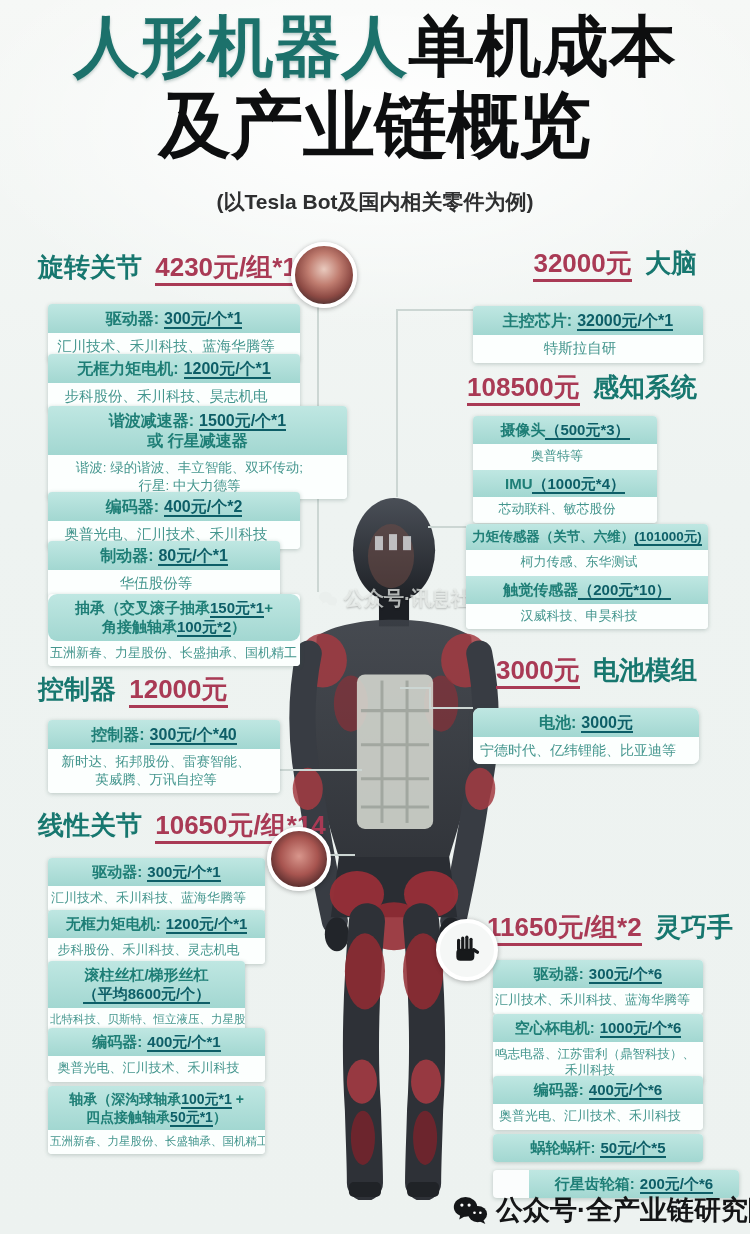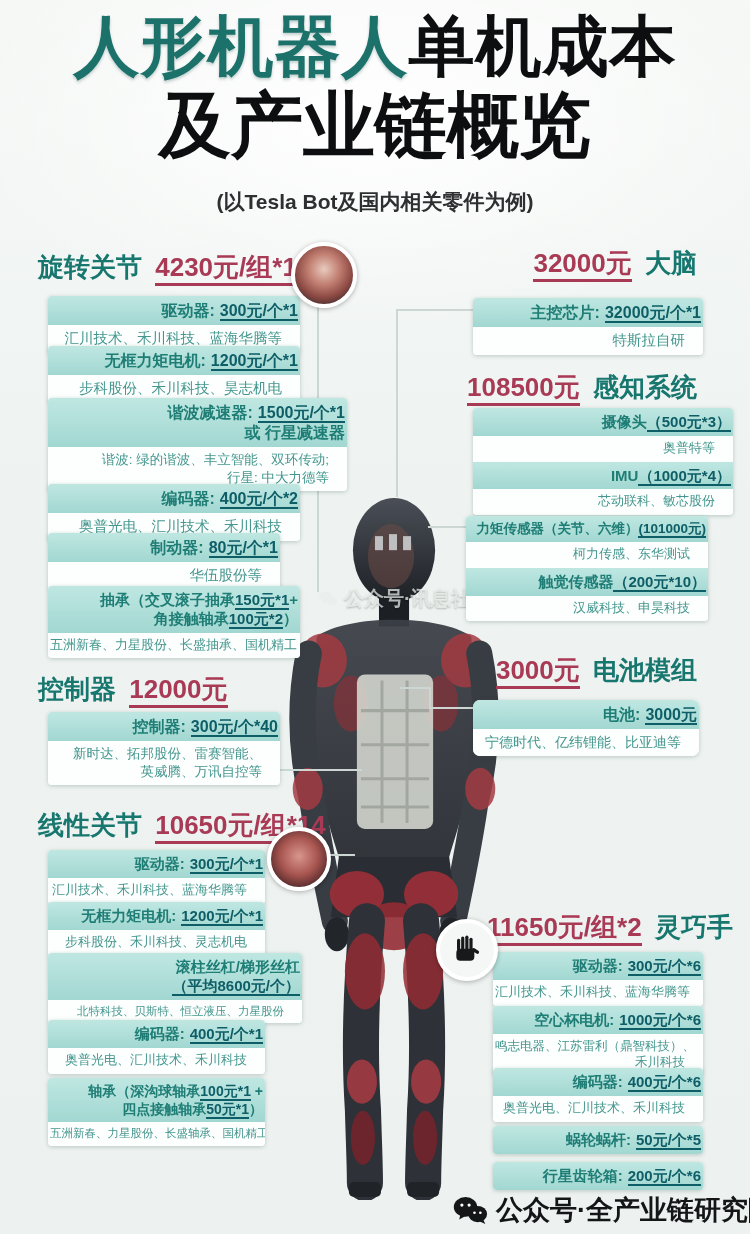--- a/index.html
+++ b/index.html
@@ -19,21 +19,21 @@
   .subtitle{top:188px;left:0;width:750px;text-align:center;font-size:21px;color:#2e2f30;
       font-weight:600;z-index:4;}
   
   .sec{white-space:nowrap;font-weight:900;z-index:5;font-size:26px;}
   .sec .nm{color:#17776f;}
   .sec .pr{color:#a93a55;border-bottom:3px solid #a93a55;padding-bottom:1px;}
   .sec.rt{text-align:right;}
   .sec span{margin-right:6px;}
   
   .card{background:#fbfdfd;border-radius:4px;box-shadow:0 1px 4px rgba(50,85,80,.28);
-        overflow:hidden;text-align:right;z-index:5;}
+        overflow:hidden;text-align:center;z-index:5;margin-top:8px;}
   .band{background:linear-gradient(180deg,#bfe7e2 0%,#a2d7d1 100%);
         color:#1e7e76;font-weight:700;font-size:16px;padding:5px 2px 4px 2px;white-space:nowrap;line-height:1.25;}
   .band .p{color:#0d5e67;font-weight:800;border-bottom:2px solid #0d5e67;margin-left:5px;}
   .band .pin{color:#0d5e67;font-weight:800;border-bottom:2px solid #0d5e67;}
   .comp{background:#fcfffe;color:#44968e;font-size:14.5px;font-weight:500;
         padding:4px 18px 5px 2px;white-space:nowrap;line-height:1.3;}
   .small .band{font-size:15px;}
   .small .comp{font-size:13px;}
   .tiny .band{font-size:13.5px;}
   .tiny .comp{font-size:13px;}
@@ -165,21 +165,21 @@
 </div>
 <div class="abs card" style="left:48px;top:484px;width:252px;">
   <div class="band"><span>编码器:</span><span class="p">400元/个*2</span></div>
   <div class="comp">奥普光电、汇川技术、禾川科技</div>
 </div>
 <div class="abs card" style="left:48px;top:533px;width:232px;">
   <div class="band"><span>制动器:</span><span class="p">80元/个*1</span></div>
   <div class="comp">华伍股份等</div>
 </div>
 <div class="abs card" style="left:48px;top:586px;width:252px;">
-  <div class="band" style="font-size:15px;">
+  <div class="band" style="font-size:15px;border-radius:9px;">
     <div><span>抽承（交叉滚子抽承</span><span class="pin">150元*1</span><span>+</span></div>
     <div><span>角接触轴承</span><span class="pin">100元*2</span><span>）</span></div>
   </div>
   <div class="comp" style="font-size:13px;">五洲新春、力星股份、长盛抽承、国机精工</div>
 </div>
 
 <div class="abs sec" style="left:38px;top:672px;">
   <span class="nm">控制器</span>
   <span class="pr">12000元</span>
 </div>
@@ -198,21 +198,21 @@
 <div class="abs circ c-photo2" style="left:267px;top:827px;width:56px;height:56px;"></div>
 
 <div class="abs card small" style="left:48px;top:850px;width:217px;">
   <div class="band"><span>驱动器:</span><span class="p">300元/个*1</span></div>
   <div class="comp">汇川技术、禾川科技、蓝海华腾等</div>
 </div>
 <div class="abs card small" style="left:48px;top:902px;width:217px;">
   <div class="band"><span>无框力矩电机:</span><span class="p">1200元/个*1</span></div>
   <div class="comp">步科股份、禾川科技、灵志机电</div>
 </div>
-<div class="abs card small" style="left:48px;top:953px;width:254px;">
+<div class="abs card small" style="left:48px;top:953px;width:197px;">
   <div class="band">
     <div>滚柱丝杠/梯形丝杠</div>
     <div><span class="pin">（平均8600元/个）</span></div>
   </div>
   <div class="comp" style="font-size:11.5px;">北特科技、贝斯特、恒立液压、力星股份</div>
 </div>
 <div class="abs card small" style="left:48px;top:1020px;width:217px;">
   <div class="band"><span>编码器:</span><span class="p">400元/个*1</span></div>
   <div class="comp">奥普光电、汇川技术、禾川科技</div>
 </div>
@@ -230,21 +230,21 @@
 </div>
 <div class="abs card" style="left:473px;top:298px;width:230px;">
   <div class="band"><span>主控芯片:</span><span class="p">32000元/个*1</span></div>
   <div class="comp">特斯拉自研</div>
 </div>
 
 <div class="abs sec rt" style="left:453px;top:370px;width:250px;">
   <span class="pr">108500元</span>
   <span class="nm">感知系统</span>
 </div>
-<div class="abs card small" style="left:473px;top:408px;width:260px;">
+<div class="abs card small" style="left:473px;top:408px;width:184px;">
   <div class="band"><span>摄像头</span><span class="pin">（500元*3）</span></div>
   <div class="comp">奥普特等</div>
   <div class="band"><span>IMU</span><span class="pin">（1000元*4）</span></div>
   <div class="comp">芯动联科、敏芯股份</div>
 </div>
 <div class="abs card tiny" style="left:466px;top:516px;width:242px;">
   <div class="band"><span>力矩传感器（关节、六维）</span><span class="pin">(101000元)</span></div>
   <div class="comp">柯力传感、东华测试</div>
   <div class="band" style="font-size:15px;"><span>触觉传感器</span><span class="pin">（200元*10）</span></div>
   <div class="comp">汉威科技、申昊科技</div>
@@ -287,21 +287,21 @@
     <div>禾川科技</div>
   </div>
 </div>
 <div class="abs card small" style="left:493px;top:1068px;width:210px;">
   <div class="band"><span>编码器:</span><span class="p">400元/个*6</span></div>
   <div class="comp">奥普光电、汇川技术、禾川科技</div>
 </div>
 <div class="abs card small" style="left:493px;top:1126px;width:210px;">
   <div class="band"><span>蜗轮蜗杆:</span><span class="p">50元/个*5</span></div>
 </div>
-<div class="abs card small" style="left:493px;top:1162px;width:210px;">
+<div class="abs card small" style="left:493px;top:1162px;width:210px;padding-left:36px;">
   <div class="band"><span>行星齿轮箱:</span><span class="p">200元/个*6</span></div>
 </div>
 
 <div class="abs footer" style="left:452px;top:1192px;">
   <svg width="36" height="31" viewBox="0 0 40 34">
     <ellipse cx="15" cy="13" rx="13" ry="11" fill="#141618"></ellipse>
     <path d="M8 27 L10 19 L17 22 Z" fill="#141618"></path>
     <circle cx="11" cy="11" r="1.8" fill="#ffffff"></circle>
       <circle cx="19" cy="11" r="1.8" fill="#ffffff"></circle>
     <ellipse cx="28.5" cy="21" rx="10.5" ry="9" fill="#141618"></ellipse>

